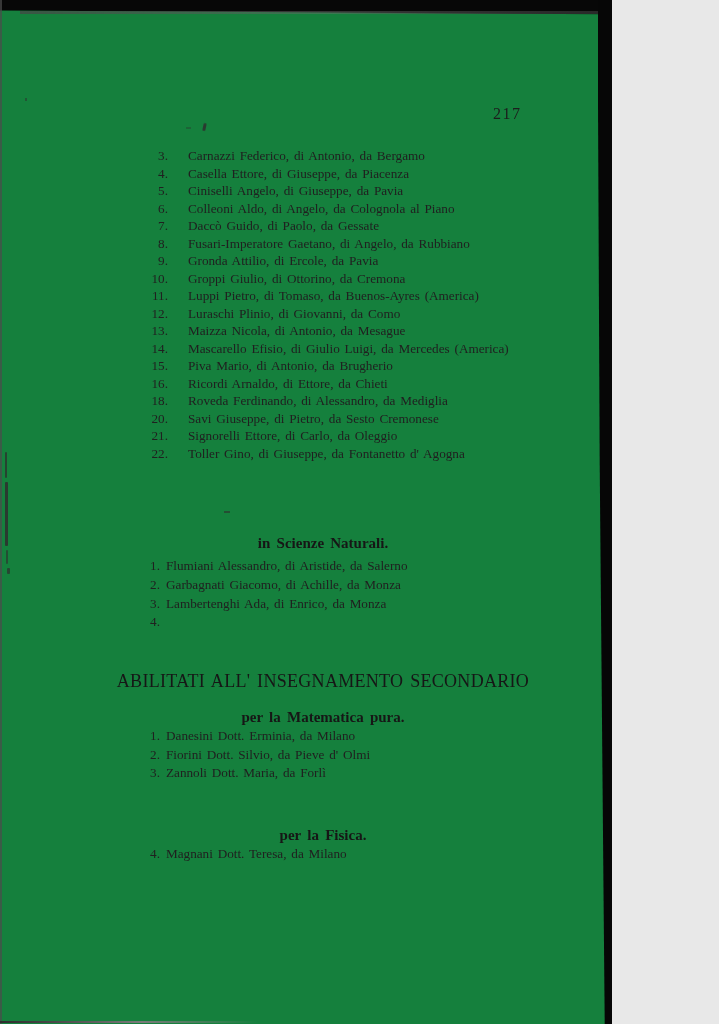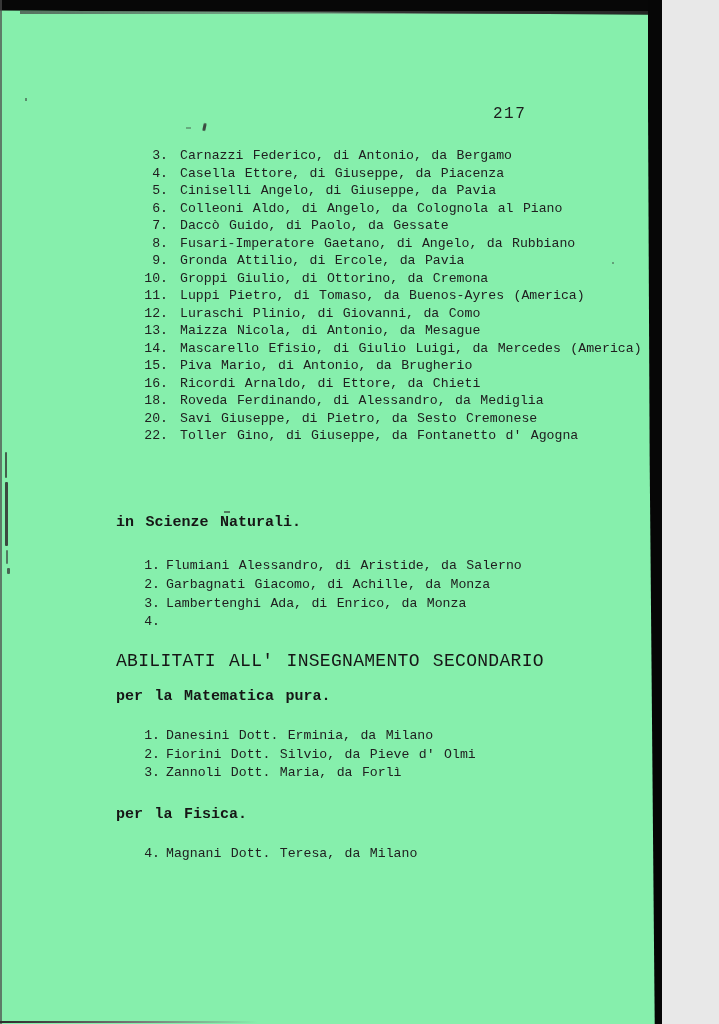--- a/index.html
+++ b/index.html
@@ -1,20 +1,20 @@
 <!DOCTYPE html>
 <html><head>
 <meta charset="utf-8">
 <style>
   html,body{margin:0;padding:0;background:#e8e8e8;}
   .page{
-    position:relative;width:662px;height:1024px;margin:0;
-    background:#86efac;
+    position:relative;width:612px;height:1024px;margin:0;
+    background:#15803d;
     overflow:hidden;
-    font-family:Liberation Mono, monospace;
+    font-family:Liberation Serif, serif;
     color:#202020;
   }
   
   .border-top{position:absolute;top:0;left:0;width:719px;height:15px;background:#070707;
     clip-path:polygon(0 0,100% 0,100% 100%,0 70%);}
   .border-top-smudge{position:absolute;top:11px;left:20px;width:690px;height:3px;
     background:linear-gradient(to right,rgba(70,70,70,.75),rgba(110,110,110,.45) 45%,rgba(50,50,50,.8) 85%,rgba(30,30,30,.9));
     filter:blur(.4px);}
   .border-right{position:absolute;top:0;right:0;width:14px;height:1024px;background:#060606;
     clip-path:polygon(0 0,100% 0,100% 100%,48% 100%,40% 88%,12% 45%,0 10%);}
@@ -33,32 +33,32 @@
   .spk-h{left:25px;top:98px;width:2px;height:3px;opacity:.5;}
   .spk-i{left:612px;top:262px;width:2px;height:2px;opacity:.4;}
   
   .page-number{
     position:absolute;left:493px;top:105px;
     font-size:16px;letter-spacing:1.5px;color:#1d1d1d;
   }
   .name-list{position:absolute;left:138px;width:480px;}
   .name-list .row{display:flex;line-height:17.5px;font-size:13.2px;word-spacing:1.5px;}
   .num{width:30px;text-align:right;flex:0 0 auto;}
-  .txt{margin-left:12px;white-space:nowrap;}
+  .txt{margin-left:20px;white-space:nowrap;}
   .list-a{top:147px;}
   .list-b{top:557px;}
   .list-b .row{line-height:18.8px;}
   .list-c{top:727px;}
   .list-c .row{line-height:18.6px;}
   .list-d{top:845px;}
   .list-b .num,.list-c .num,.list-d .num{width:22px;}
   .list-b .txt,.list-c .txt,.list-d .txt{margin-left:6px;}
   .heading{
-    position:absolute;left:116px;width:440px;text-align:left;
-    line-height:20px;color:#161616;
+    position:absolute;left:103px;width:440px;text-align:center;
+    line-height:20px;color:#161616;margin-top:20px;
   }
   .h-bold{font-weight:bold;font-size:15px;word-spacing:2.5px;}
   .h-caps{font-size:18px;letter-spacing:.3px;word-spacing:2px;}
   .h-scienze{top:513px;}
   .h-abilitati{top:651px;}
   .h-matematica{top:687px;}
   .h-fisica{top:805px;}
 </style>
 </head>
 <body>
@@ -159,20 +159,24 @@
         <span class="num">18.</span>
         <span class="txt">Roveda Ferdinando, di Alessandro, da Mediglia</span>
       </div>
 
 
       <div class="row">
         <span class="num">20.</span>
         <span class="txt">Savi Giuseppe, di Pietro, da Sesto Cremonese</span>
       </div>
 
+      <div class="row">
+        <span class="num">21.</span>
+        <span class="txt">Signorelli Ettore, di Carlo, da Oleggio</span>
+      </div>
 
       <div class="row">
         <span class="num">22.</span>
         <span class="txt">Toller Gino, di Giuseppe, da Fontanetto d' Agogna</span>
       </div>
     </div>
 
   <div class="heading h-bold h-scienze">in Scienze Naturali.</div>
 
   <div class="name-list list-b">

